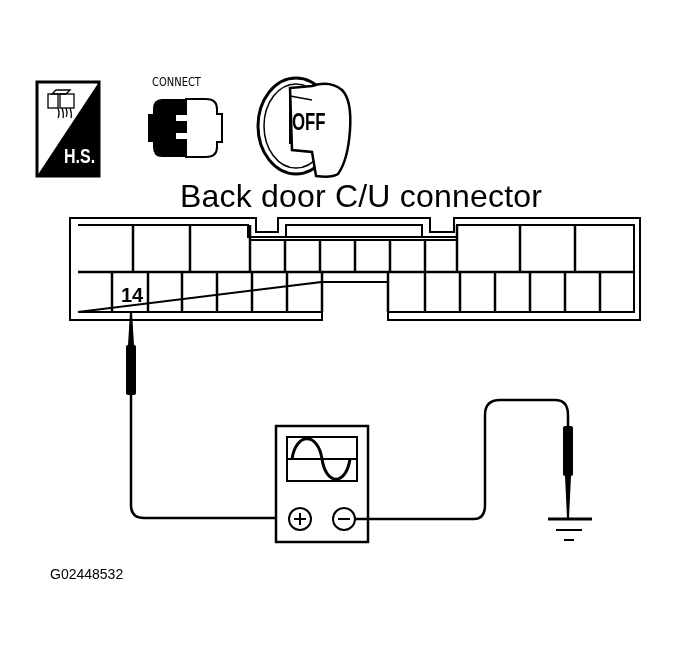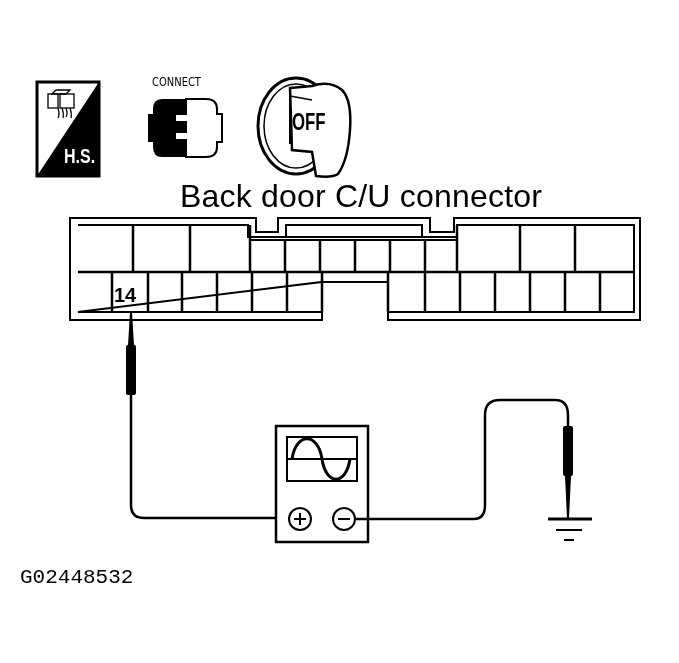--- a/index.html
+++ b/index.html
@@ -3,30 +3,30 @@
 <meta charset="utf-8">
 <style>
   html, body { margin: 0; padding: 0; background: #ffffff; }
   body { width: 679px; height: 663px; position: relative; overflow: hidden; font-family: "Liberation Sans", "DejaVu Sans", sans-serif; }
   .layer { position: absolute; left: 0; top: 0; }
   .title {
     position: absolute; left: 180px; top: 178px;
     font-size: 32px; color: #000; white-space: nowrap; letter-spacing: 0.2px;
   }
   .caption {
-    position: absolute; left: 20px; top: 566px;
-    font-size: 21px; color: #000; white-space: nowrap; font-family: Liberation Mono, monospace;
+    position: absolute; left: 50px; top: 566px;
+    font-size: 14px; color: #000; white-space: nowrap;
   }
   .connect-label {
     position: absolute; left: 152px; top: 74px;
     font-family: "DejaVu Sans Condensed", "DejaVu Sans", sans-serif;
     font-size: 13px; color: #000; letter-spacing: 0px; transform: scaleX(0.85); transform-origin: left top;
   }
   .pin-label {
-    position: absolute; left: 114px; top: 284px;
+    position: absolute; left: 121px; top: 284px;
     font-size: 20px; font-weight: bold; color: #000;
   }
 </style>
 </head>
 <body>
 
 <svg class="layer" width="679" height="663">
 
   <g>
     <rect x="37" y="82" width="62" height="94" fill="#fff" stroke="#000" stroke-width="3"></rect>

